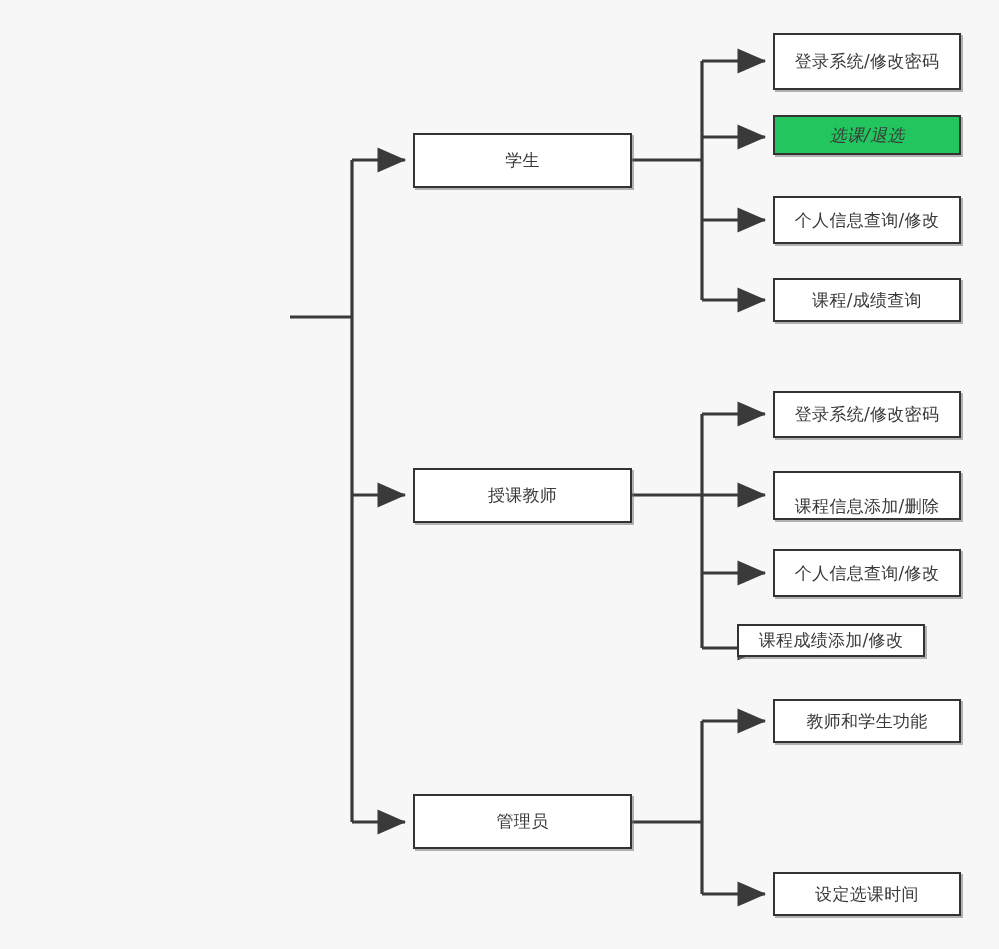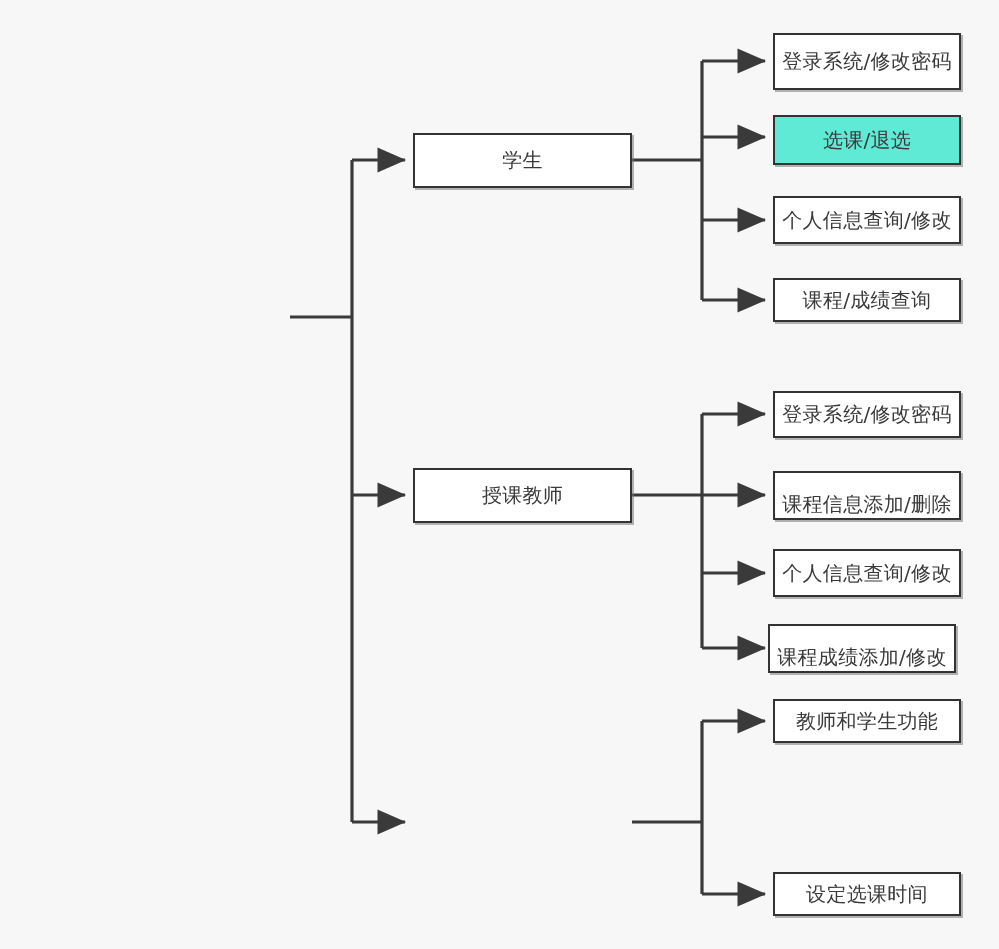--- a/index.html
+++ b/index.html
@@ -31,21 +31,21 @@
     position: absolute;
     box-sizing: border-box;
     background: #ffffff;
     border: 2.6px solid #333333;
     box-shadow: 2px 2px 0 0 rgba(120,120,120,0.55);
     display: flex;
     align-items: center;
     justify-content: center;
     text-align: center;
     color: #3a3a3a;
-    font-size: 20px;
+    font-size: 17px;
     line-height: 1.35;
     letter-spacing: 0.3px;
     padding: 0 6px;
     font-family: "DejaVu Sans", "Liberation Sans", sans-serif;
   }
   .node-label {
     display: block;
     width: 100%;
     white-space: normal;
     word-break: break-all;
@@ -94,21 +94,21 @@
     </g>
   </svg>
 
 
   <div class="node-box" style="left: 413px; top: 133px; width: 219px; height: 55px; background: rgb(255, 255, 255); border-color: rgb(51, 51, 51);">
     <span class="node-label">学生</span>
   </div>
   <div class="node-box" style="left: 773px; top: 33px; width: 188px; height: 57px; background: rgb(255, 255, 255); border-color: rgb(51, 51, 51);">
     <span class="node-label">登录系统/修改密码</span>
   </div>
-  <div class="node-box" style="left: 773px; top: 115px; width: 188px; height: 50px; background: #5eead4; border-color: rgb(51, 51, 51);">
+  <div class="node-box" style="left: 773px; top: 115px; width: 188px; height: 40px; background: #22c55e; border-color: rgb(51, 51, 51); font-style: italic;">
     <span class="node-label">选课/退选</span>
   </div>
   <div class="node-box" style="left: 773px; top: 196px; width: 188px; height: 48px; background: rgb(255, 255, 255); border-color: rgb(51, 51, 51);">
     <span class="node-label">个人信息查询/修改</span>
   </div>
   <div class="node-box" style="left: 773px; top: 278px; width: 188px; height: 44px; background: rgb(255, 255, 255); border-color: rgb(51, 51, 51); justify-content: center;">
     <span class="node-label">课程/成绩查询</span>
   </div>
 
   <div class="node-box" style="left: 413px; top: 468px; width: 219px; height: 55px; background: rgb(255, 255, 255); border-color: rgb(51, 51, 51); align-items: center;">
@@ -116,24 +116,27 @@
   </div>
   <div class="node-box" style="left: 773px; top: 391px; width: 188px; height: 47px; background: rgb(255, 255, 255); border-color: rgb(51, 51, 51);">
     <span class="node-label">登录系统/修改密码</span>
   </div>
   <div class="node-box" style="left: 773px; top: 471px; width: 188px; height: 49px; background: rgb(255, 255, 255); border-color: rgb(51, 51, 51); align-items: flex-end;">
     <span class="node-label">课程信息添加/删除</span>
   </div>
   <div class="node-box" style="left: 773px; top: 549px; width: 188px; height: 48px; background: rgb(255, 255, 255); border-color: rgb(51, 51, 51);">
     <span class="node-label">个人信息查询/修改</span>
   </div>
-  <div class="node-box" style="left: 768px; top: 624px; width: 188px; height: 49px; background: rgb(255, 255, 255); border-color: rgb(51, 51, 51); align-items: flex-end;">
+  <div class="node-box" style="left: 737px; top: 624px; width: 188px; height: 33px; background: rgb(255, 255, 255); border-color: rgb(51, 51, 51);">
     <span class="node-label">课程成绩添加/修改</span>
   </div>
 
+  <div class="node-box" style="left: 413px; top: 794px; width: 219px; height: 55px; background: rgb(255, 255, 255); border-color: rgb(51, 51, 51);">
+    <span class="node-label">管理员</span>
+  </div>
   <div class="node-box" style="left: 773px; top: 699px; width: 188px; height: 44px; background: rgb(255, 255, 255); border-color: rgb(51, 51, 51);">
     <span class="node-label">教师和学生功能</span>
   </div>
   <div class="node-box" style="left: 773px; top: 872px; width: 188px; height: 44px; background: rgb(255, 255, 255); border-color: rgb(51, 51, 51);">
     <span class="node-label">设定选课时间</span>
   </div>
 
 </div>
 
 </body></html>

